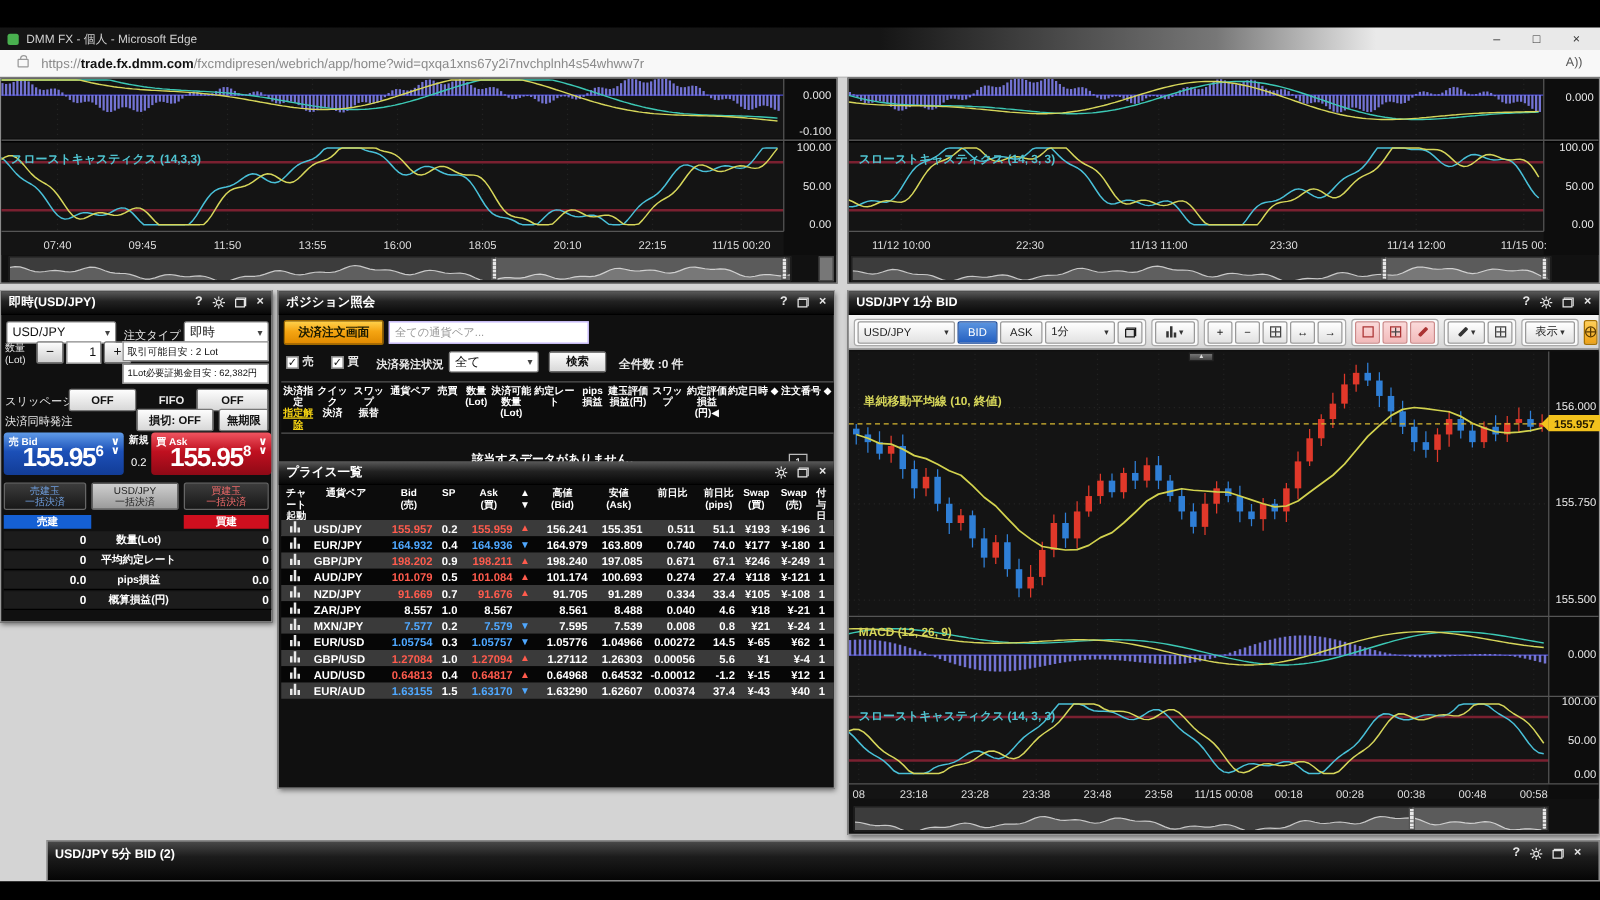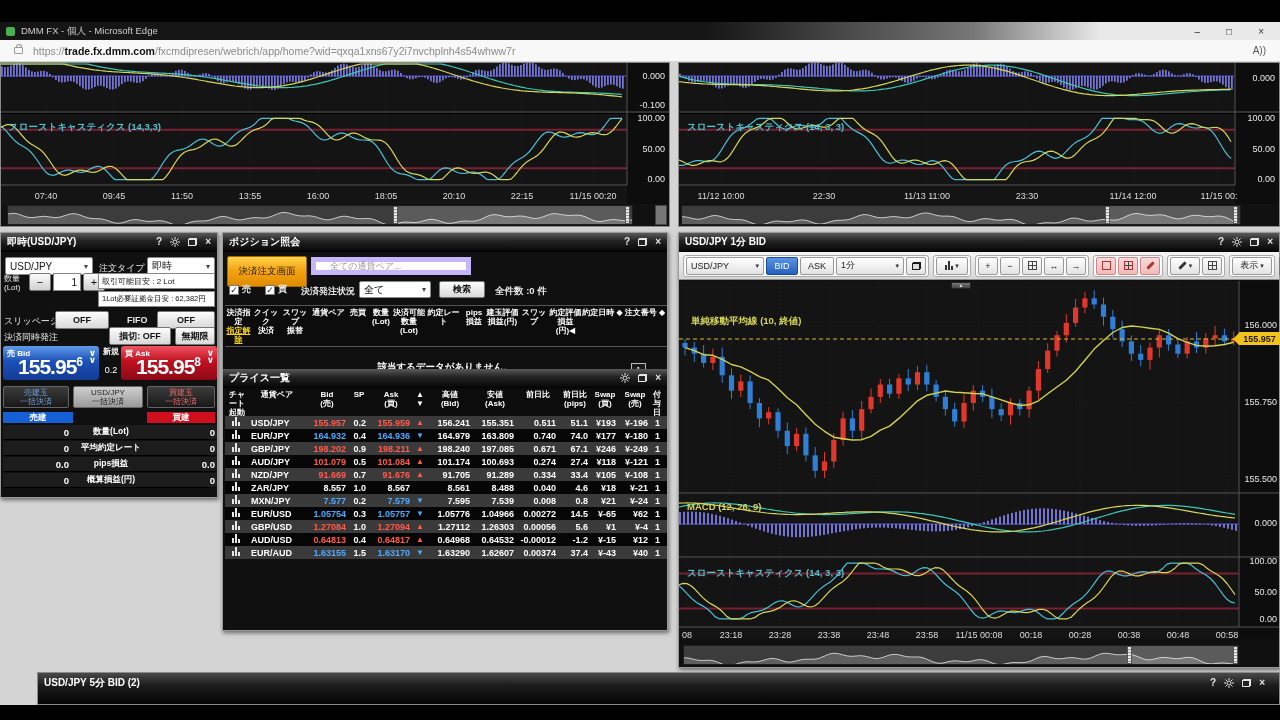--- a/index.html
+++ b/index.html
@@ -52,22 +52,22 @@
 .bred{background:linear-gradient(#f05560,#c01020 45%,#8e0916)}
 .closebtn{position:absolute;height:22px;border:1px solid #666;border-radius:2px;font-size:8px;font-weight:normal;line-height:9px;display:flex;align-items:center;justify-content:center;text-align:center}
 .cdark{background:linear-gradient(#3c3c3c,#181818)}
 .cgray{background:linear-gradient(#cfcfcf,#9a9a9a);color:#222}
 .hbar{position:absolute;height:11px;font-size:8.5px;font-weight:bold;color:#fff;display:flex;align-items:center;justify-content:center}
 .posrow{position:absolute;left:2px;width:214px;height:15px;display:flex;background:#1c1c1c;border-bottom:1px solid #000;color:#fff;font-size:9.5px;align-items:center}
 .posrow .pl{width:66px;text-align:right;font-weight:bold}
 .posrow .pc{width:84px;text-align:center;font-weight:bold;font-size:8.5px}
 .posrow .pr2{width:64px;text-align:right;font-weight:bold;padding-right:2px}
 
-.orangebtn{position:absolute;height:31px;background:linear-gradient(#ffd24d,#f5a512 45%,#e08a00);border:1px solid #a06a00;border-radius:2px;color:#1a1a00;font-size:9.5px;font-weight:normal;display:flex;align-items:center;justify-content:center}
-.winput{position:absolute;background:#fff;border:5px solid #c4b5fd;color:#999;font-size:9px;display:flex;align-items:center;padding:0 14px;height:18px}
+.orangebtn{position:absolute;height:20px;background:linear-gradient(#ffd24d,#f5a512 45%,#e08a00);border:1px solid #a06a00;border-radius:2px;color:#1a1a00;font-size:9.5px;font-weight:bold;display:flex;align-items:center;justify-content:center}
+.winput{position:absolute;background:#fff;border:1px solid #c4b5fd;color:#999;font-size:9px;display:flex;align-items:center;padding:0 4px;height:18px}
 .cb{width:10px;height:10px;background:#fff;border:1px solid #777;color:#222;font-size:9px;line-height:9px;text-align:center;margin-right:3px}
 .cbrow{display:flex;align-items:center}
 .poshead{position:absolute;left:2px;width:442px;display:flex;background:#0c0c0c;border-top:1px solid #555;border-bottom:1px solid #555;color:#fff}
 .poshead .col{font-size:8px;line-height:9px;text-align:center;padding:2px 0;font-weight:bold}
 .ylw{color:#f5d312;text-decoration:underline}
 .emptytext{position:absolute;width:100%;text-align:center;color:#fff;font-size:9.5px;font-weight:bold}
 .pagebox{position:absolute;width:15px;height:13px;border:1px solid #bbb;background:#1a1a1a;color:#fff;font-size:9px;display:flex;align-items:center;justify-content:center}
 
 .phead{position:absolute;left:2px;width:442px;display:flex;background:#0c0c0c;border-bottom:1px solid #555;color:#fff}
 .phead .col{font-size:8px;line-height:9px;text-align:center;padding:2px 0;font-weight:bold}
@@ -1112,21 +1112,21 @@
         </span>
       </div>
       <div class="toolbar">
         <div class="tgroup">
           <div class="tbx" style="width:78px;justify-content:space-between">
               <span>USD/JPY</span>
               <span class="caret">▾</span>
             </div>
           <div class="tbx sel" style="width:32px">BID</div>
           <div class="tbx" style="width:34px">ASK</div>
-          <div class="tbx" style="width:68px;justify-content:space-between">
+          <div class="tbx" style="width:56px;justify-content:space-between">
               <span>1分</span>
               <span class="caret">▾</span>
             </div>
           <div class="tbx sq">
               <span class="popico" style="filter:invert(1)"></span>
             </div>
         </div>
         <div class="tgroup">
           <div class="tbx" style="width:32px">
               <span class="bars-dark">

